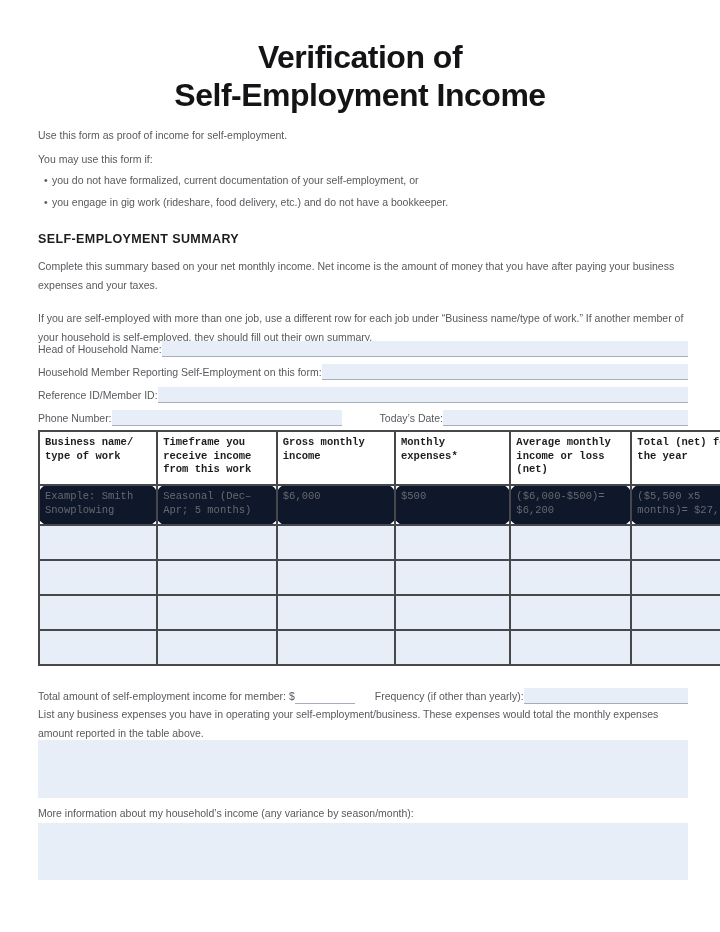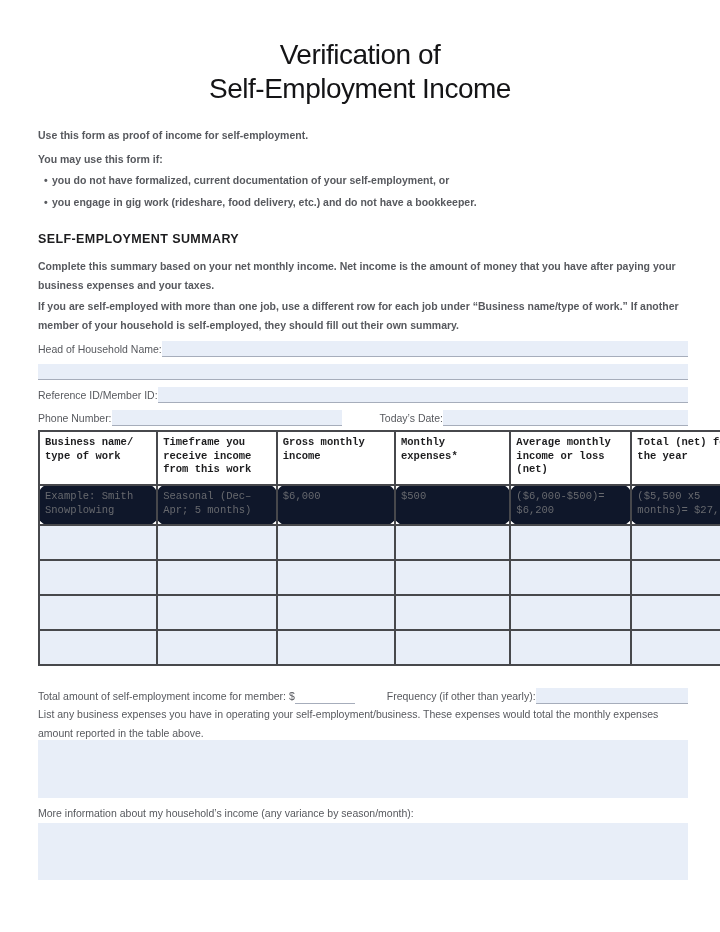--- a/index.html
+++ b/index.html
@@ -2,26 +2,26 @@
 <html><head>
 <meta charset="utf-8">
 <style>
   * { margin:0; padding:0; box-sizing:border-box; }
   html,body { background:#ffffff; }
   body { font-family:"Liberation Sans", sans-serif; }
   .page {
     position:relative; width:720px; height:932px; background:#ffffff;
     overflow:hidden; color:#56585d;
   }
-  .abs { position:absolute; left:38px; width:650px;font-weight:bold; }
+  .abs { position:absolute; left:38px; width:650px; }
 
   
   .title {
     position:absolute; top:38px; left:0; width:720px; text-align:center;
-    font-size:28px; font-weight:normal; color:#141416; line-height:1.2;
+    font-size:32px; font-weight:bold; color:#141416; line-height:1.2;
     letter-spacing:-0.5px;
   }
 
   
   .body-text { font-size:10.5px; line-height:1.45; color:#57595e; }
   .bullet-row { display:flex; font-size:10.5px; color:#57595e; }
   .bullet-glyph { width:14px; padding-left:6px; }
 
   .section-heading {
     font-size:12.5px; font-weight:bold; color:#1c1c1e; letter-spacing:0.4px;
@@ -74,27 +74,28 @@
     <span>you do not have formalized, current documentation of your self-employment, or</span>
   </div>
   <div class="abs bullet-row" style="top:196px">
     <span class="bullet-glyph">•</span>
     <span>you engage in gig work (rideshare, food delivery, etc.) and do not have a bookkeeper.</span>
   </div>
 
   <div class="abs section-heading" style="top:232px">SELF-EMPLOYMENT SUMMARY</div>
 
   <div class="abs body-text" style="top:257px; line-height:1.8">Complete this summary based on your net monthly income. Net income is the amount of money that you have after paying your business expenses and your taxes.</div>
-  <div class="abs body-text" style="top:297px; line-height:1.8">If you are self-employed with more than one job, use a different row for each job under “Business name/type of work.” If another member of your household is self-employed, they should fill out their own summary.</div>
+  <div class="abs body-text" style="top:309px; line-height:1.8">If you are self-employed with more than one job, use a different row for each job under “Business name/type of work.” If another member of your household is self-employed, they should fill out their own summary.</div>
 
   <div class="field-row" style="top:337px">
     <span class="flabel">Head of Household Name:</span>
     <span class="blank grow"></span>
   </div>
   <div class="field-row" style="top:360px">
+    <span class="flabel">Household Member Reporting Self-Employment on this form:</span>
     <span class="blank grow"></span>
   </div>
   <div class="field-row" style="top:383px">
     <span class="flabel">Reference ID/Member ID:</span>
     <span class="blank grow"></span>
   </div>
   <div class="field-row" style="top:406px">
     <span class="flabel">Phone Number:</span>
     <span class="blank" style="width:230px"></span>
     <span class="flabel" style="margin-left:38px">Today’s Date:</span>
@@ -160,21 +161,21 @@
         <td class="empty-cell"></td>
         <td class="empty-cell"></td>
         <td class="empty-cell"></td>
       </tr>
     </tbody>
   </table>
 
   <div class="field-row" style="top:684px">
     <span class="flabel">Total amount of self-employment income for member: $</span>
     <span class="blank-plain" style="width:60px"></span>
-    <span class="flabel" style="margin-left:32px">Frequency (if other than yearly):</span>
+    <span class="flabel" style="margin-left:20px">Frequency (if other than yearly):</span>
     <span class="blank grow"></span>
   </div>
 
   <div class="note" style="top:705px">List any business expenses you have in operating your self-employment/business. These expenses would total the monthly expenses amount reported in the table above.</div>
   <div class="textarea-box" style="top:740px; height:58px"></div>
 
   <div class="note" style="top:806px; line-height:1.45">More information about my household’s income (any variance by season/month):</div>
   <div class="textarea-box" style="top:823px; height:57px"></div>
 
 </div>

